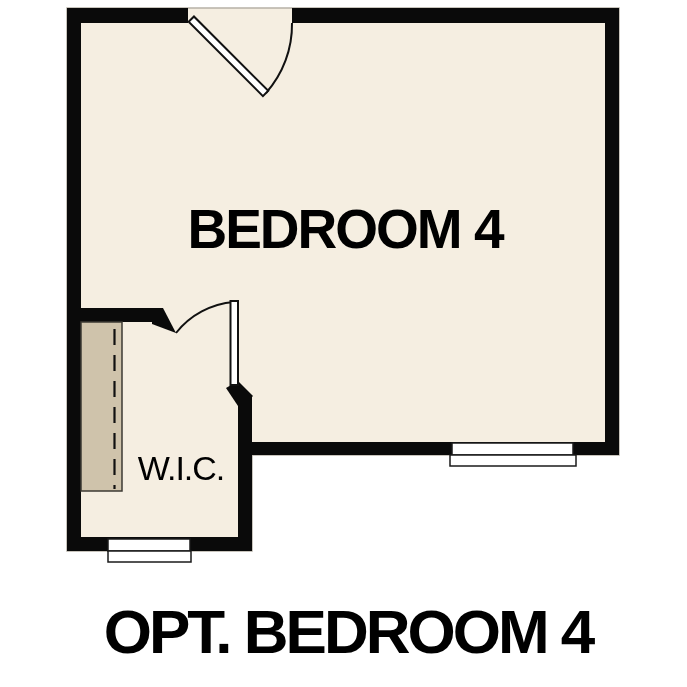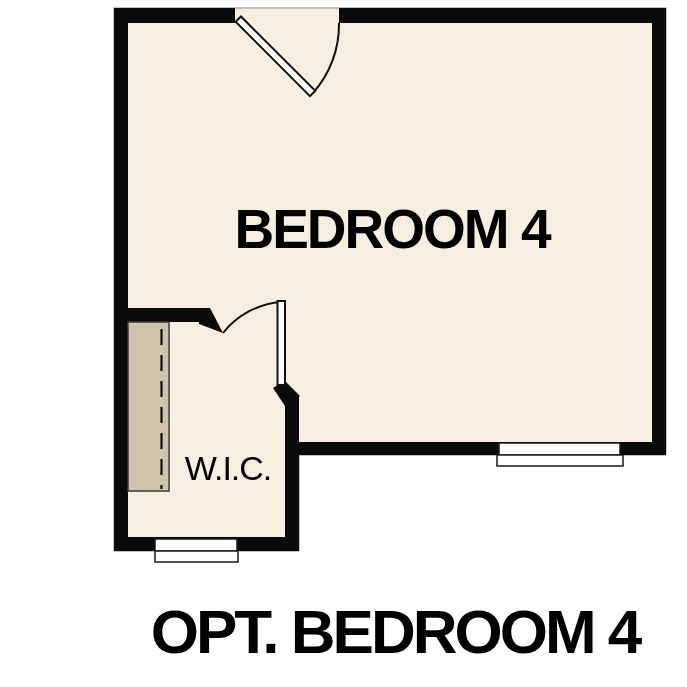--- a/index.html
+++ b/index.html
@@ -9,21 +9,20 @@
     width: 687px;
     height: 687px;
     overflow: hidden;
     font-family: "Liberation Sans", sans-serif;
   }
   .stage {
     position: relative;
     width: 636px;
     height: 687px;
     background: #ffffff;
-    margin-left: 47px;
   }
   svg { display: block; }
 
   .room-label {
     font-family: "Liberation Sans", sans-serif;
     font-size: 55px;
     font-weight: bold;
     letter-spacing: -2px;
     fill: #000000;
   }

